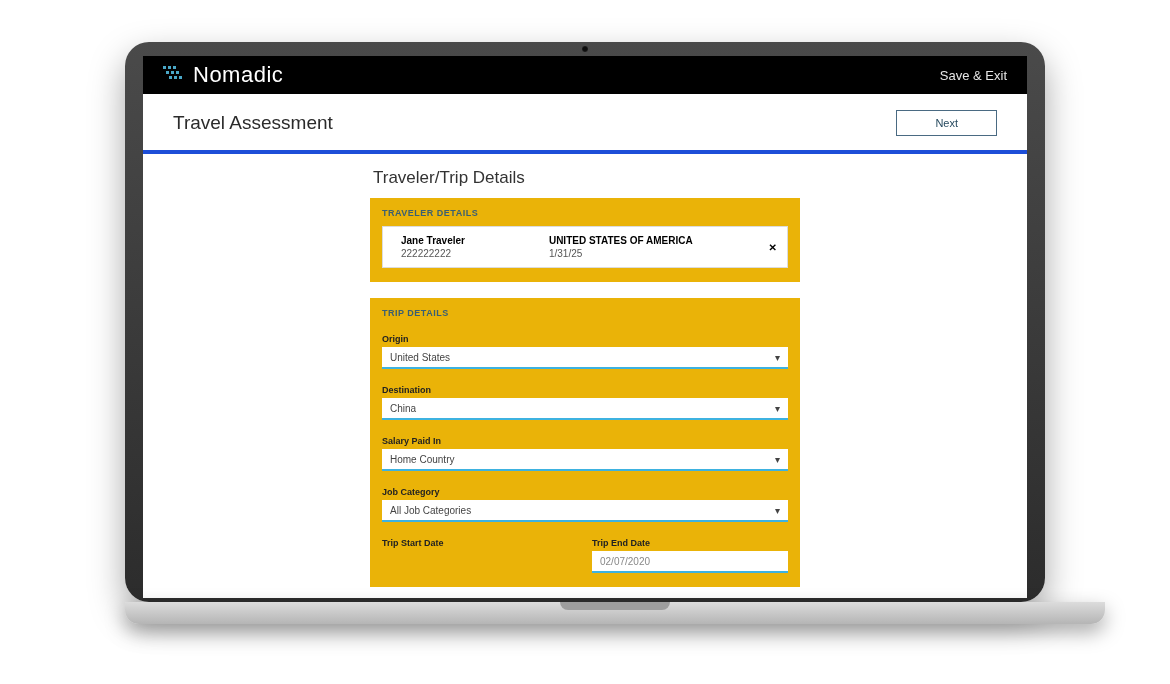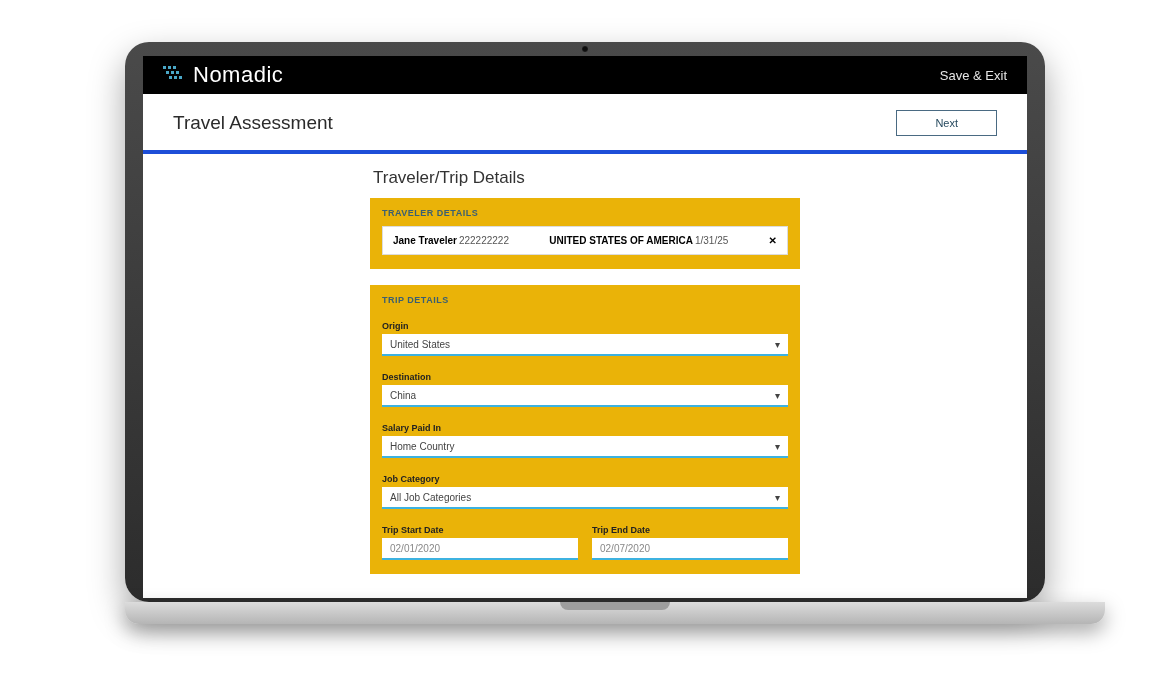--- a/index.html
+++ b/index.html
@@ -136,21 +136,21 @@
   }
   .traveler-box {
     background: #fff;
     display: flex;
     align-items: center;
     justify-content: space-between;
     padding: 8px 10px;
     font-size: 10px;
     border: 1px solid #dcdcdc;
   }
-  .traveler-col { display: flex; flex-direction: row; gap: 2px; }
+  .traveler-col { display: flex; flex-direction: column; gap: 2px; margin-left: 8px; }
   .traveler-box .name { font-weight: 700; }
   .traveler-box .id { color: #555; }
   .traveler-box .country { font-weight: 700; }
   .traveler-box .date { color: #555; }
   .close {
     font-size: 10px;
     font-weight: 700;
     cursor: pointer;
   }
 
@@ -270,23 +270,20 @@
 
           <label class="form-label">Job Category</label>
           <div class="select">
             <span>All Job Categories</span>
             <span class="caret">▾</span>
           </div>
 
           <div class="row">
             <div class="col">
               <label class="form-label">Trip Start Date</label>
-              <div class="dateinput">
-                <span>02/01/2020</span>
-              </div>
             </div>
             <div class="col">
               <label class="form-label">Trip End Date</label>
               <div class="dateinput">
                 <span>02/07/2020</span>
               </div>
             </div>
           </div>
 
         </div>

